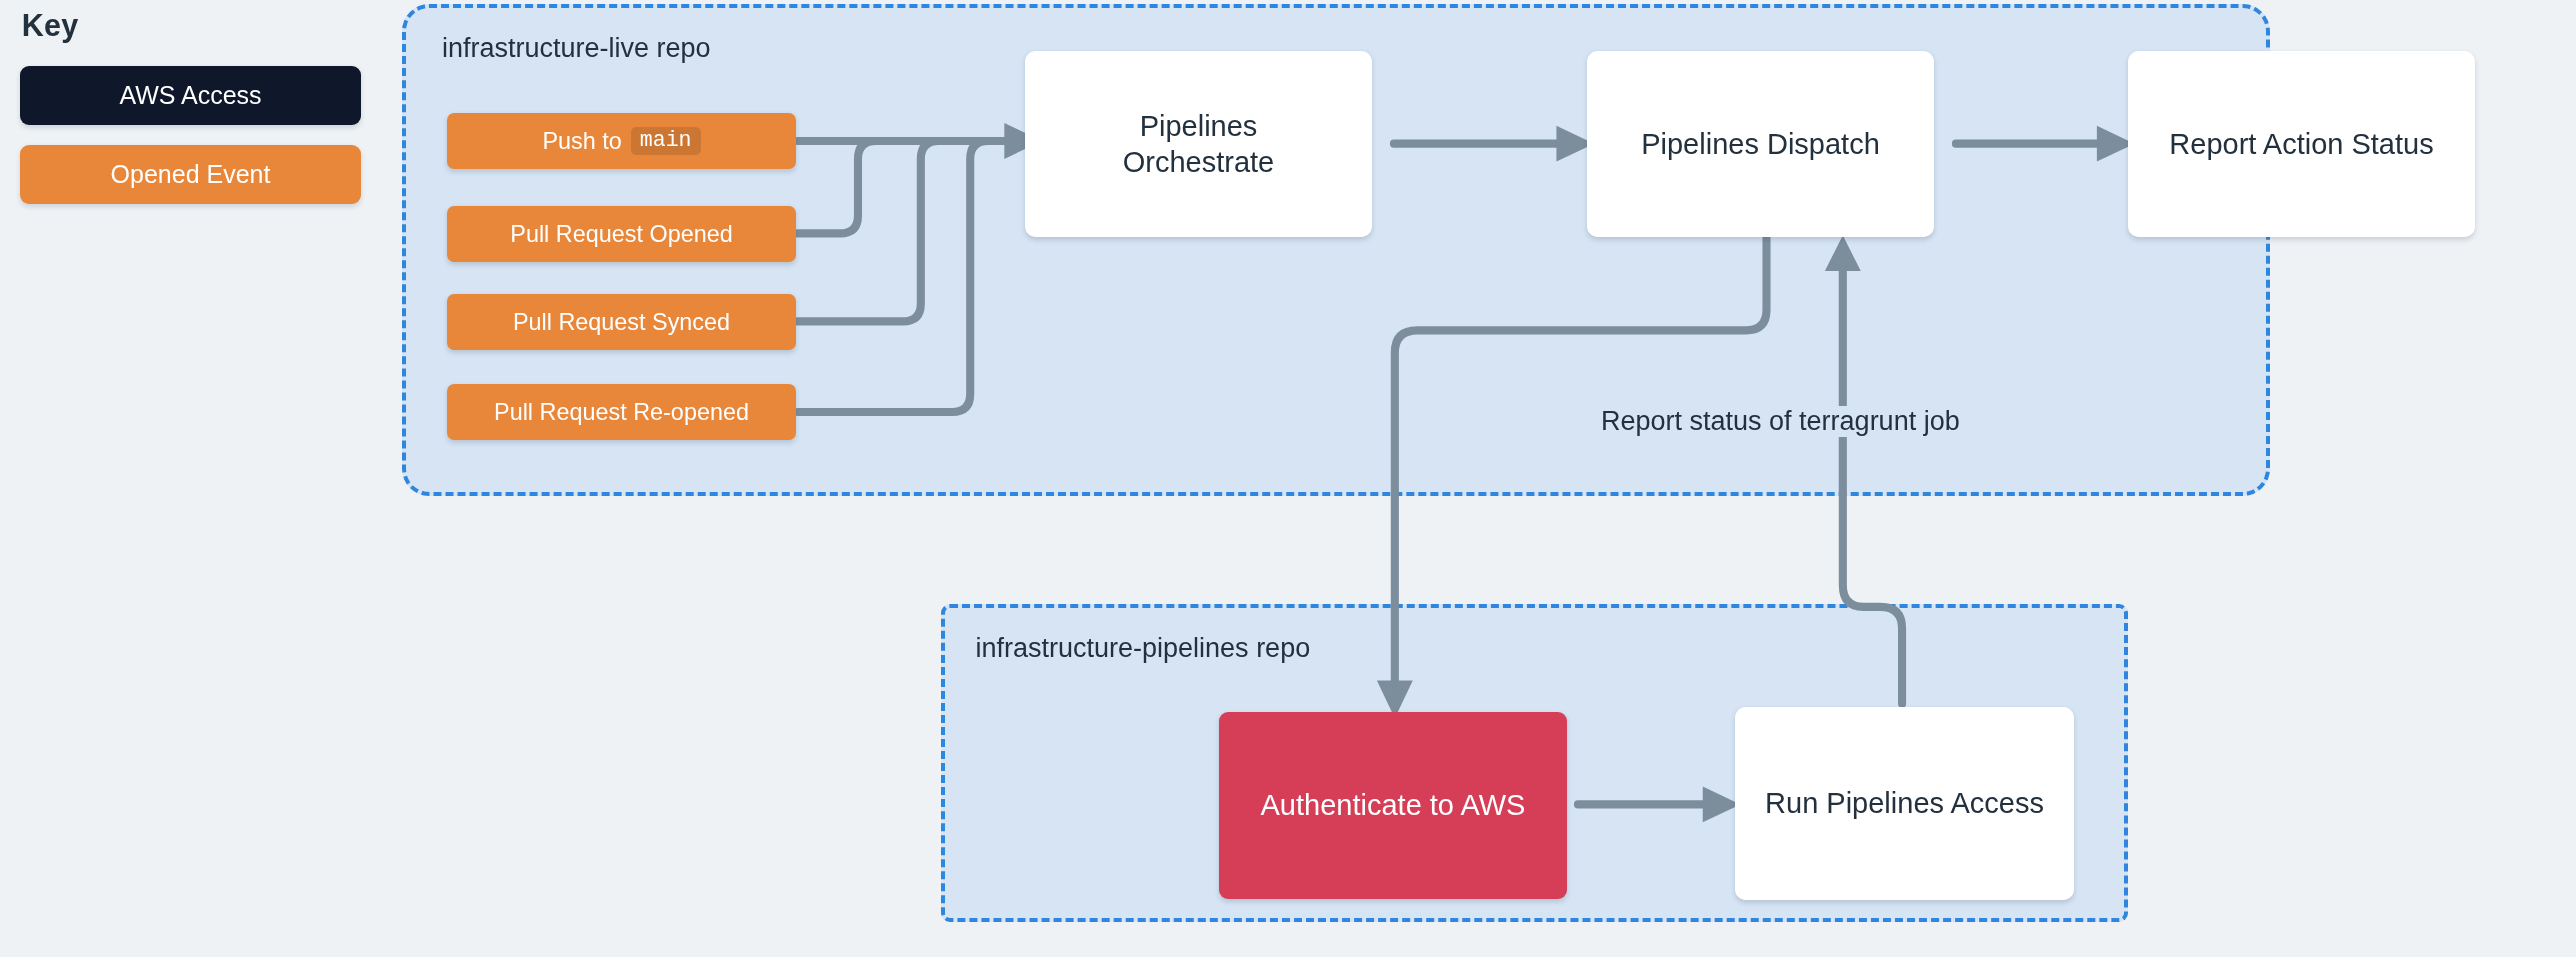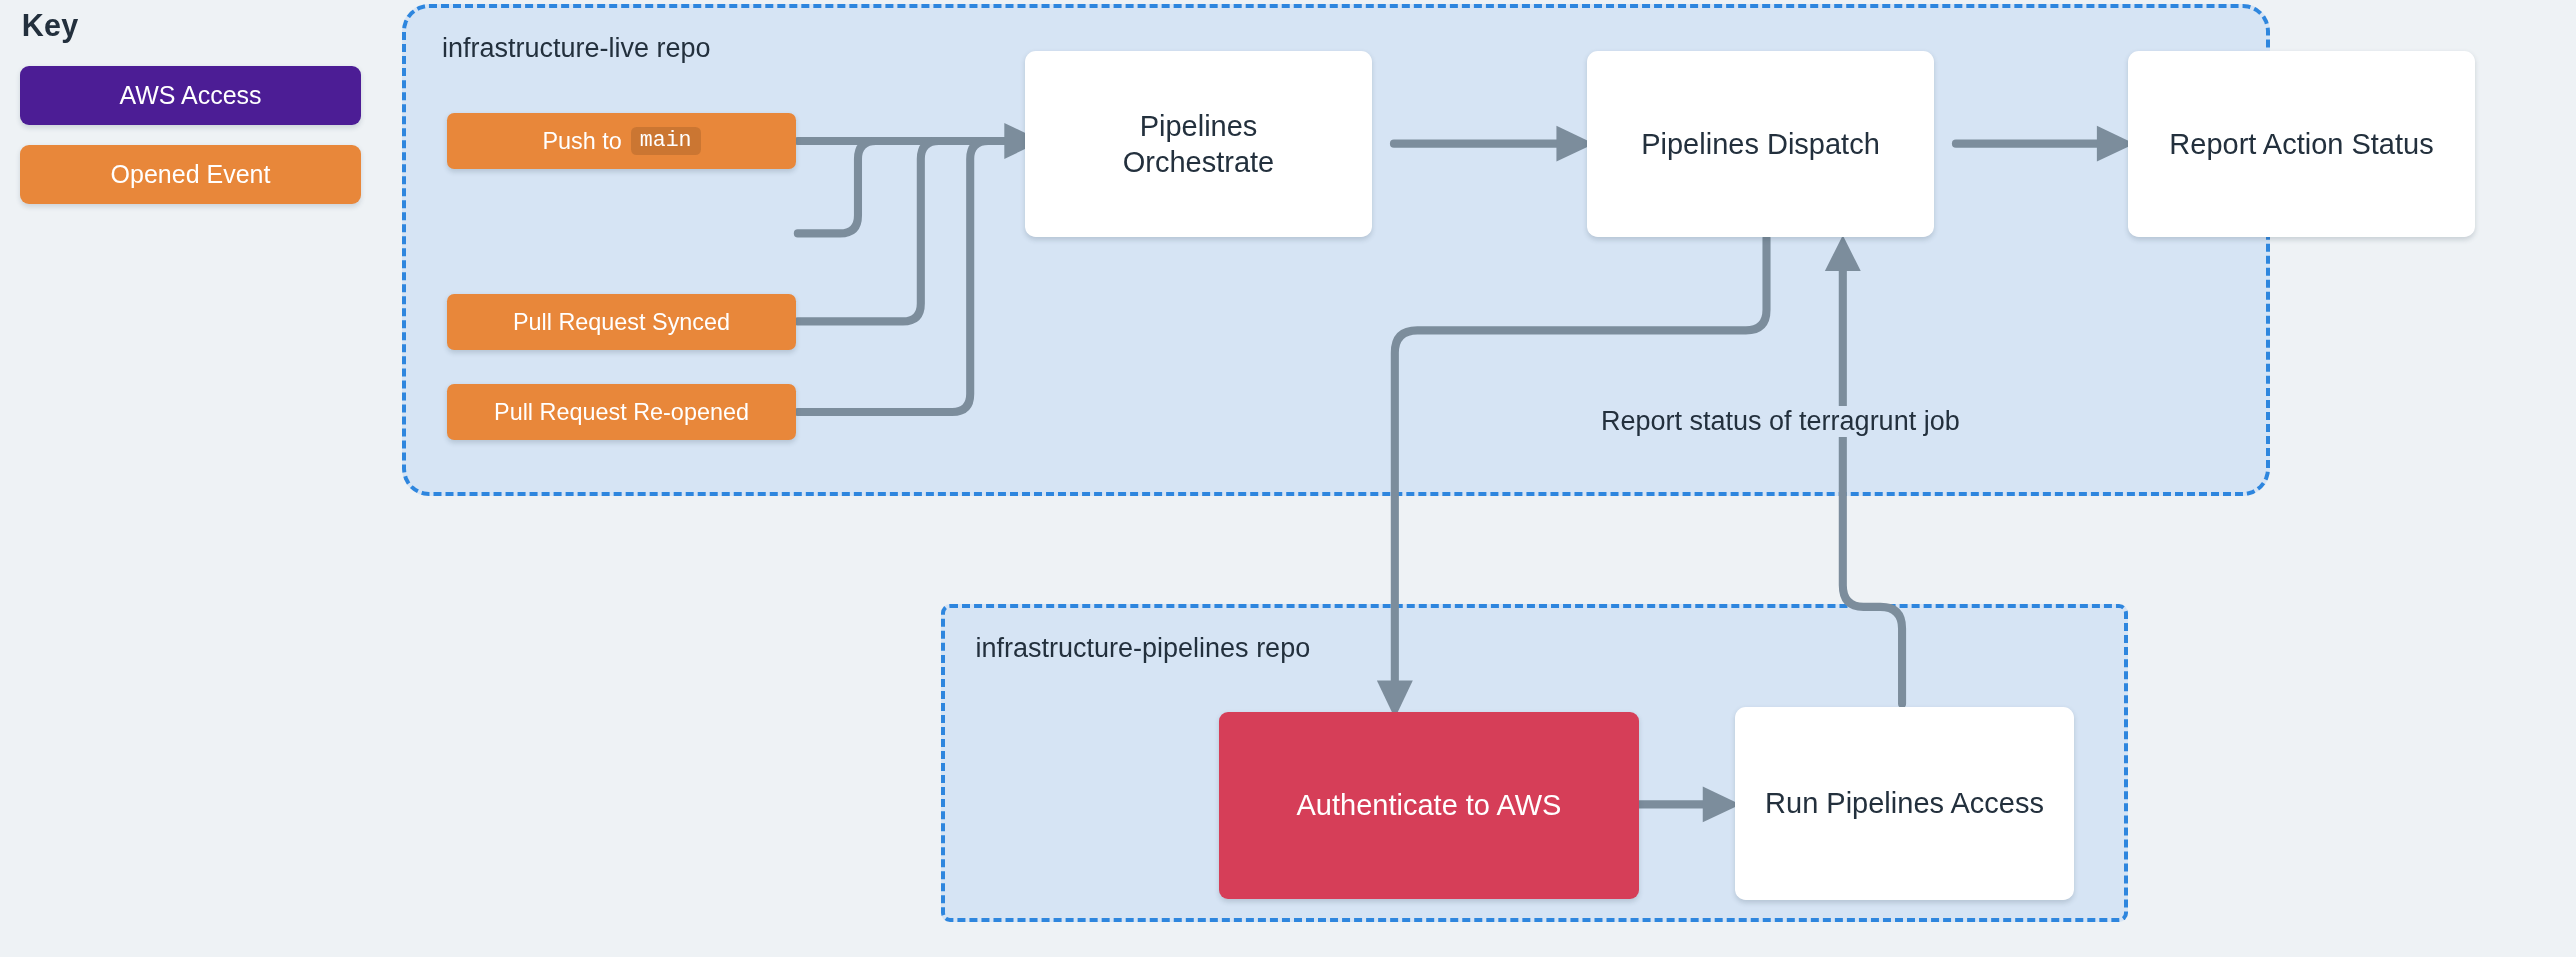--- a/index.html
+++ b/index.html
@@ -17,21 +17,21 @@
     font-size:30.5px;font-weight:bold;color:#23303d;
     letter-spacing:0.2px;margin:0 0 23.4px 1.8px;
   }
   .key-chip{
     height:59px;border-radius:9px;
     display:flex;align-items:center;justify-content:center;
     color:#fff;font-size:25px;
     box-shadow:0 2.7px 5.4px rgba(40,60,80,.16);
     margin-bottom:20px;
   }
-  .chip-aws{background:#4c1d95;}
+  .chip-aws{background:#0f172a;}
   .chip-gh{background:#e8873a;}
 
   
   .repo{
     position:absolute;
     background:#d6e4f4;
     border:4.5px dashed #2e86de;
     border-radius:9px;
     box-sizing:border-box;
   }
@@ -77,21 +77,21 @@
   }
 
   #n-push       {top:113px;}
   #n-pr-opened  {top:206px;}
   #n-pr-synced  {top:294px;}
   #n-pr-reopened{top:384px;}
 
   #n-orchestrate{left:1025px;top:51px;width:347px;height:186px;}
   #n-dispatch   {left:1587px;top:51px;width:347px;height:186px;}
   #n-report     {left:2128px;top:51px;width:347px;height:186px;}
-  #n-auth       {left:1219px;top:712px;width:420px;height:187px;}
+  #n-auth       {left:1219px;top:712px;width:348px;height:187px;}
   #n-runaction  {left:1735px;top:707px;width:339px;height:193px;}
 
   
   #edge-label-terragrunt{
     position:absolute;left:1592px;top:406px;
     font-size:27px;color:#23303d;white-space:nowrap;
     background:#d6e4f4;padding:0 9px;
   }
 
   svg#edges{position:absolute;left:0;top:0;width:2576px;height:957px;pointer-events:none;}
@@ -149,20 +149,23 @@
     <polygon class="arrowfill" points="2032,302 2052,262 2072,302"></polygon>
   </svg>
 
   <div id="edge-label-terragrunt">Report status of terragrunt job</div>
 
   <div class="node node-event" id="n-push">
     <span>Push to</span>
     <span class="code-badge">main</span>
   </div>
 
+  <div class="node node-event" id="n-pr-opened">
+    <span>Pull Request Opened</span>
+  </div>
 
   <div class="node node-event" id="n-pr-synced">
     <span>Pull Request Synced</span>
   </div>
 
   <div class="node node-event" id="n-pr-reopened">
     <span>Pull Request Re-opened</span>
   </div>
 
   <div class="node node-white" id="n-orchestrate">

